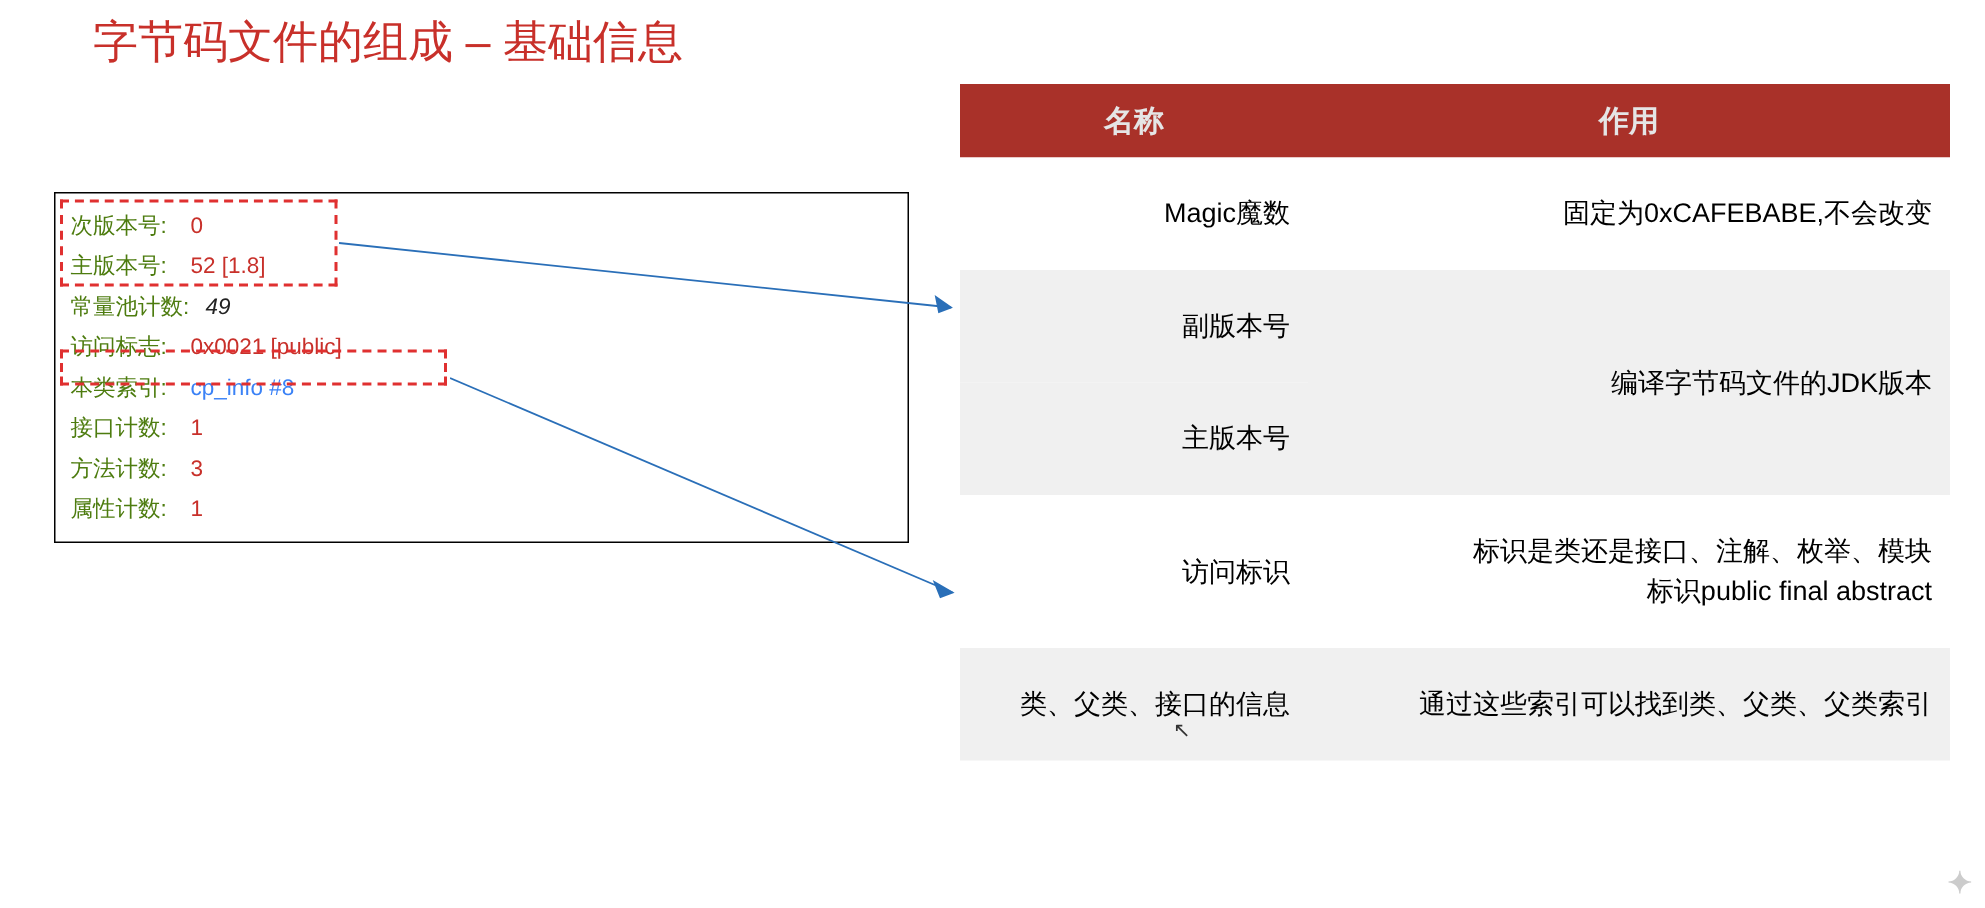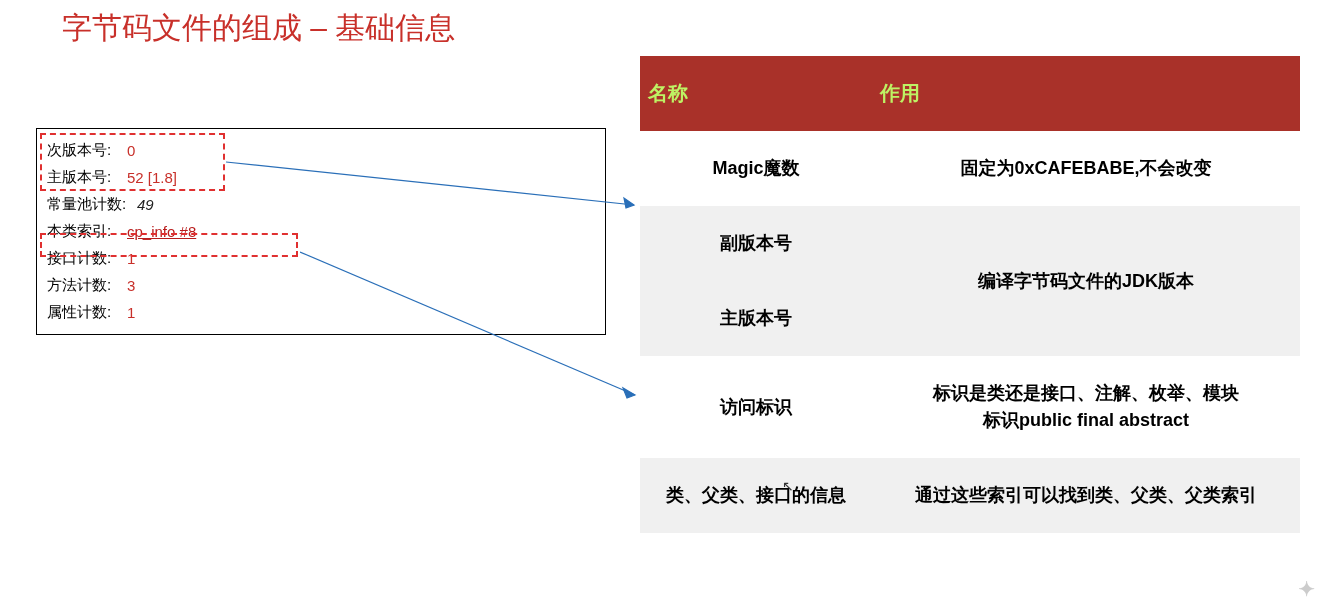--- a/index.html
+++ b/index.html
@@ -30,25 +30,25 @@
       background: #fff;
     }
     .code-row {
       display: flex;
       align-items: center;
       padding: 4px 10px;
       gap: 10px;
     }
     .code-label {
       width: 70px;
-      color: #000000;
+      color: #4d7c0f;
     }
     .code-val-red { color: #c8302a; }
     .code-val-dark { color: #222; font-style: italic; }
-    .code-val-green { color: #b91c1c; text-decoration: underline; }
+    .code-val-green { color: #3b82f6; }
     .code-val-purple { color: #8a3a3a; }
     .dashed-box-1 {
       position: absolute;
       top: 133px;
       left: 40px;
       width: 185px;
       height: 58px;
       border: 2px dashed #e03030;
       pointer-events: none;
     }
@@ -70,31 +70,31 @@
     .table-wrap {
       position: absolute;
       top: 56px;
       left: 640px;
       width: 660px;
       border-collapse: collapse;
       font-size: 18px;
     }
     .table-wrap th {
       background: #a93129;
-      color: #bef264;
+      color: #e5e5e5;
       font-weight: 600;
-      padding: 24px 8px;
-      text-align: left;
+      padding: 11px 8px;
+      text-align: center;
       font-size: 20px;
     }
     .table-wrap td {
       padding: 24px 12px;
-      text-align: center;
+      text-align: right;
       color: #000;
-      font-weight: 700;
+      font-weight: 400;
       vertical-align: middle;
       line-height: 1.5;
     }
     .col-name { width: 232px; }
     .col-desc { width: 428px; }
     .row-white { background: #fff; }
     .row-gray { background: #f0f0f0; }
     .cursor {
       position: absolute;
       top: 478px;
@@ -122,20 +122,24 @@
     <span class="code-label">次版本号:</span>
     <span class="code-val-red">0</span>
   </div>
   <div class="code-row">
     <span class="code-label">主版本号:</span>
     <span class="code-val-red">52 [1.8]</span>
   </div>
   <div class="code-row">
     <span class="code-label" style="width:80px">常量池计数:</span>
     <span class="code-val-dark">49</span>
+  </div>
+  <div class="code-row">
+    <span class="code-label">访问标志:</span>
+    <span class="code-val-red">0x0021 [public]</span>
   </div>
   <div class="code-row">
     <span class="code-label">本类索引:</span>
     <span class="code-val-green">cp_info #8</span>
   </div>
   <div class="code-row">
     <span class="code-label">接口计数:</span>
     <span class="code-val-red">1</span>
   </div>
   <div class="code-row">

